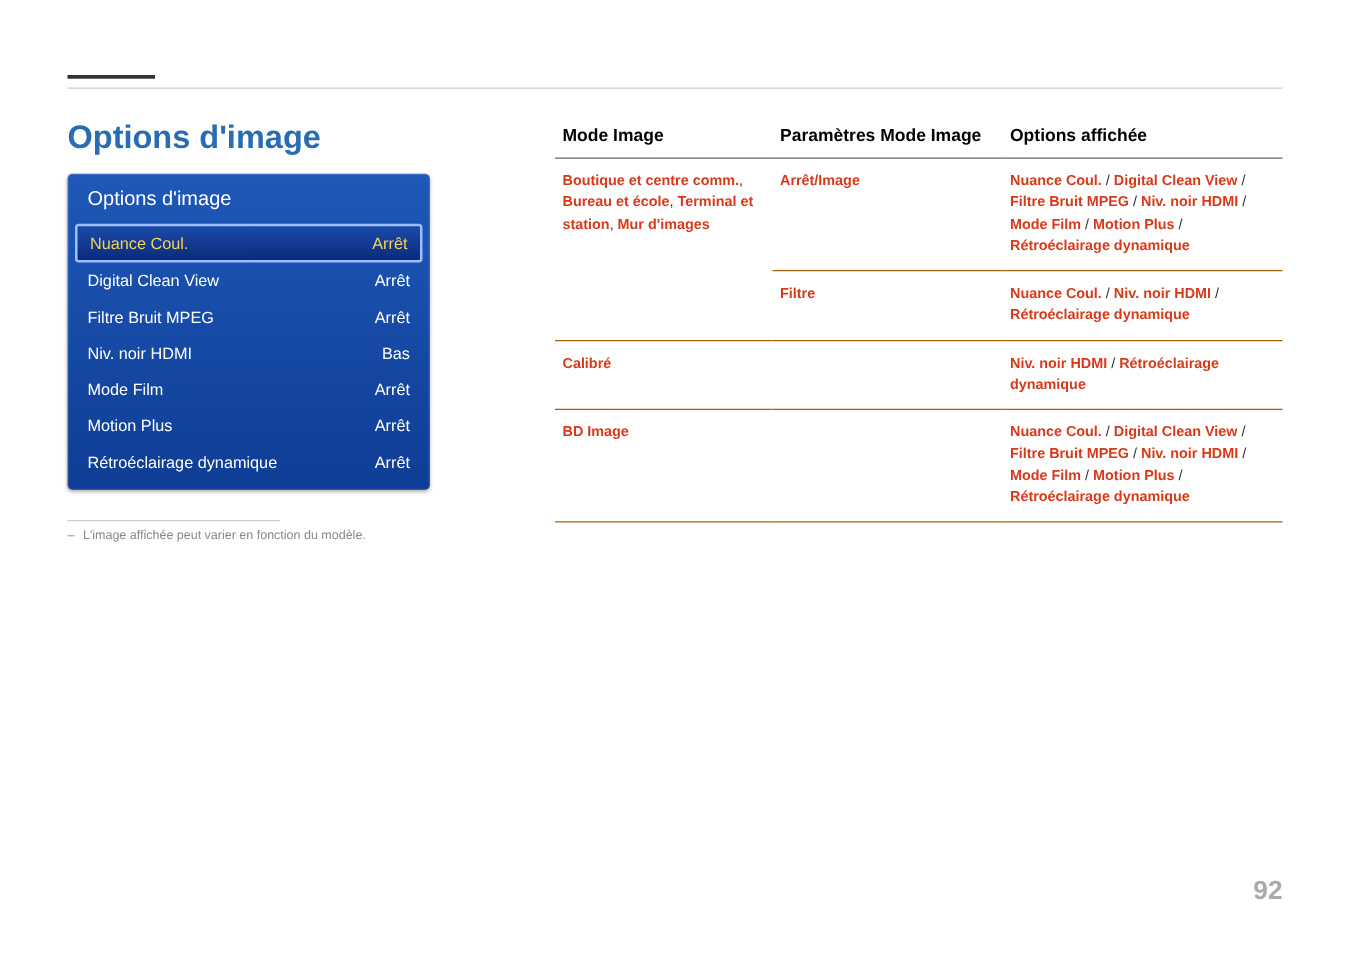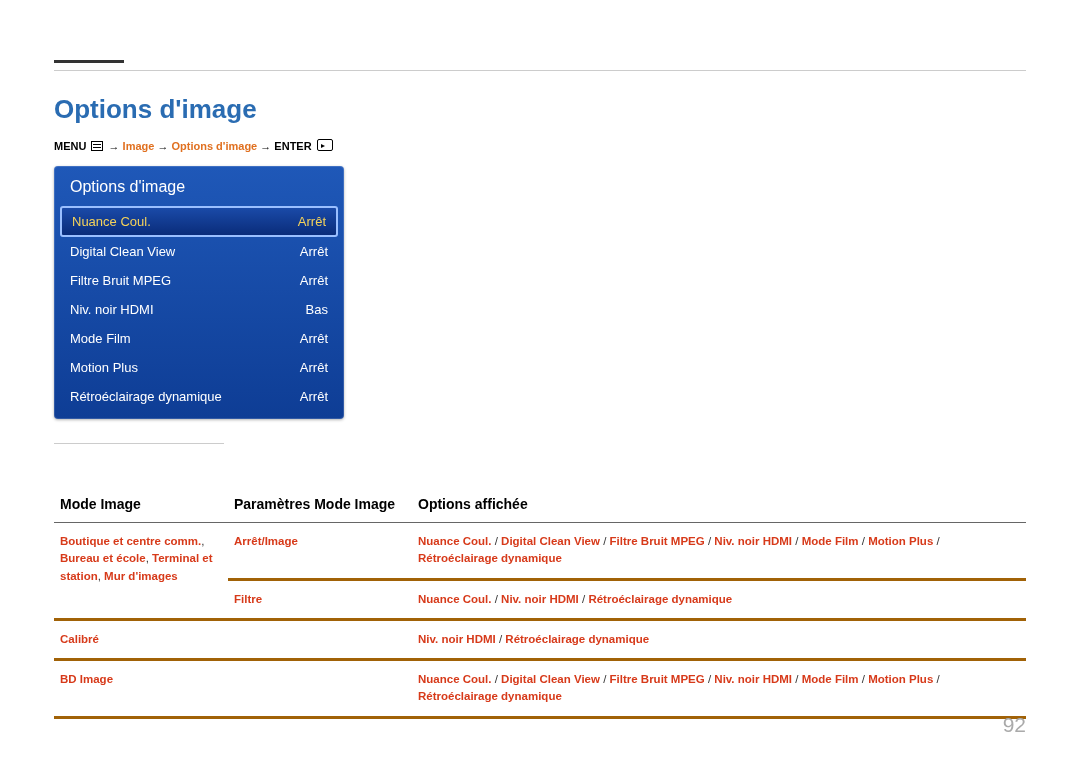--- a/index.html
+++ b/index.html
@@ -32,21 +32,20 @@
     top: 70px;
     left: 54px;
     right: 54px;
     height: 1px;
     background: #ccc;
   }
   .content {
     display: flex;
     gap: 40px;
     margin-top: 40px;
-    flex-direction: column;
   }
   .left-col {
     width: 350px;
     flex: 0 0 350px;
   }
   .page-title {
     font-size: 26px;
     color: #2a6cb2;
     font-weight: 600;
     margin-bottom: 14px;
@@ -148,62 +147,51 @@
     text-align: left;
     font-size: 14px;
     color: #000000;
     font-weight: 700;
     padding: 6px 8px 10px 6px;
     border-bottom: 1.5px solid #666;
     vertical-align: bottom;
   }
   .tbl td {
     padding: 10px 8px 10px 6px;
-    border-bottom: 3px solid #a16207;
+    border-bottom: 1px solid #a16207;
     vertical-align: top;
     color: #d73a1a;
     font-weight: 700;
     line-height: 1.5;
     margin-left: 19px;
   }
   .tbl td.c1 { width: 160px; }
   .tbl td.c2 { width: 170px; }
   .sep { color: #333; font-weight: 400; }
 
   .page-num {
     position: absolute;
     right: 54px;
-    bottom: 26px;
+    bottom: 38px;
     font-size: 21px;
     color: #aaa;
-    font-weight: 400;
+    font-weight: 700;
   }
 </style>
 </head>
 <body>
 
 <div class="page">
   <div class="top-rule-short"></div>
   <div class="top-rule-long"></div>
 
   <div class="content">
     <div class="left-col">
       <div class="page-title">Options d'image</div>
 
-      <div class="breadcrumb">
-        <span>MENU</span>
-        <span class="bc-icon menu"></span>
-        <span class="arrow">→</span>
-        <span class="orange">Image</span>
-        <span class="arrow">→</span>
-        <span class="orange">Options d'image</span>
-        <span class="arrow">→</span>
-        <span>ENTER</span>
-        <span class="bc-icon enter"></span>
-      </div>
 
       <div class="osd-panel">
         <div class="osd-title">Options d'image</div>
         <div id="osd-items">
             <div class="osd-item selected">
               <span>Nuance Coul.</span>
               <span>Arrêt</span>
             </div>
             <div class="osd-item">
               <span>Digital Clean View</span>
@@ -226,20 +214,24 @@
               <span>Arrêt</span>
             </div>
             <div class="osd-item">
               <span>Rétroéclairage dynamique</span>
               <span>Arrêt</span>
             </div>
           </div>
       </div>
 
       <hr class="footrule">
+      <div class="footnote">
+        <span class="dash">–</span>
+        <span>L'image affichée peut varier en fonction du modèle.</span>
+      </div>
     </div>
 
     <div class="right-col">
       <table class="tbl">
         <thead>
           <tr>
             <th>Mode Image</th>
             <th>Paramètres Mode Image</th>
             <th>Options affichée</th>
           </tr>

